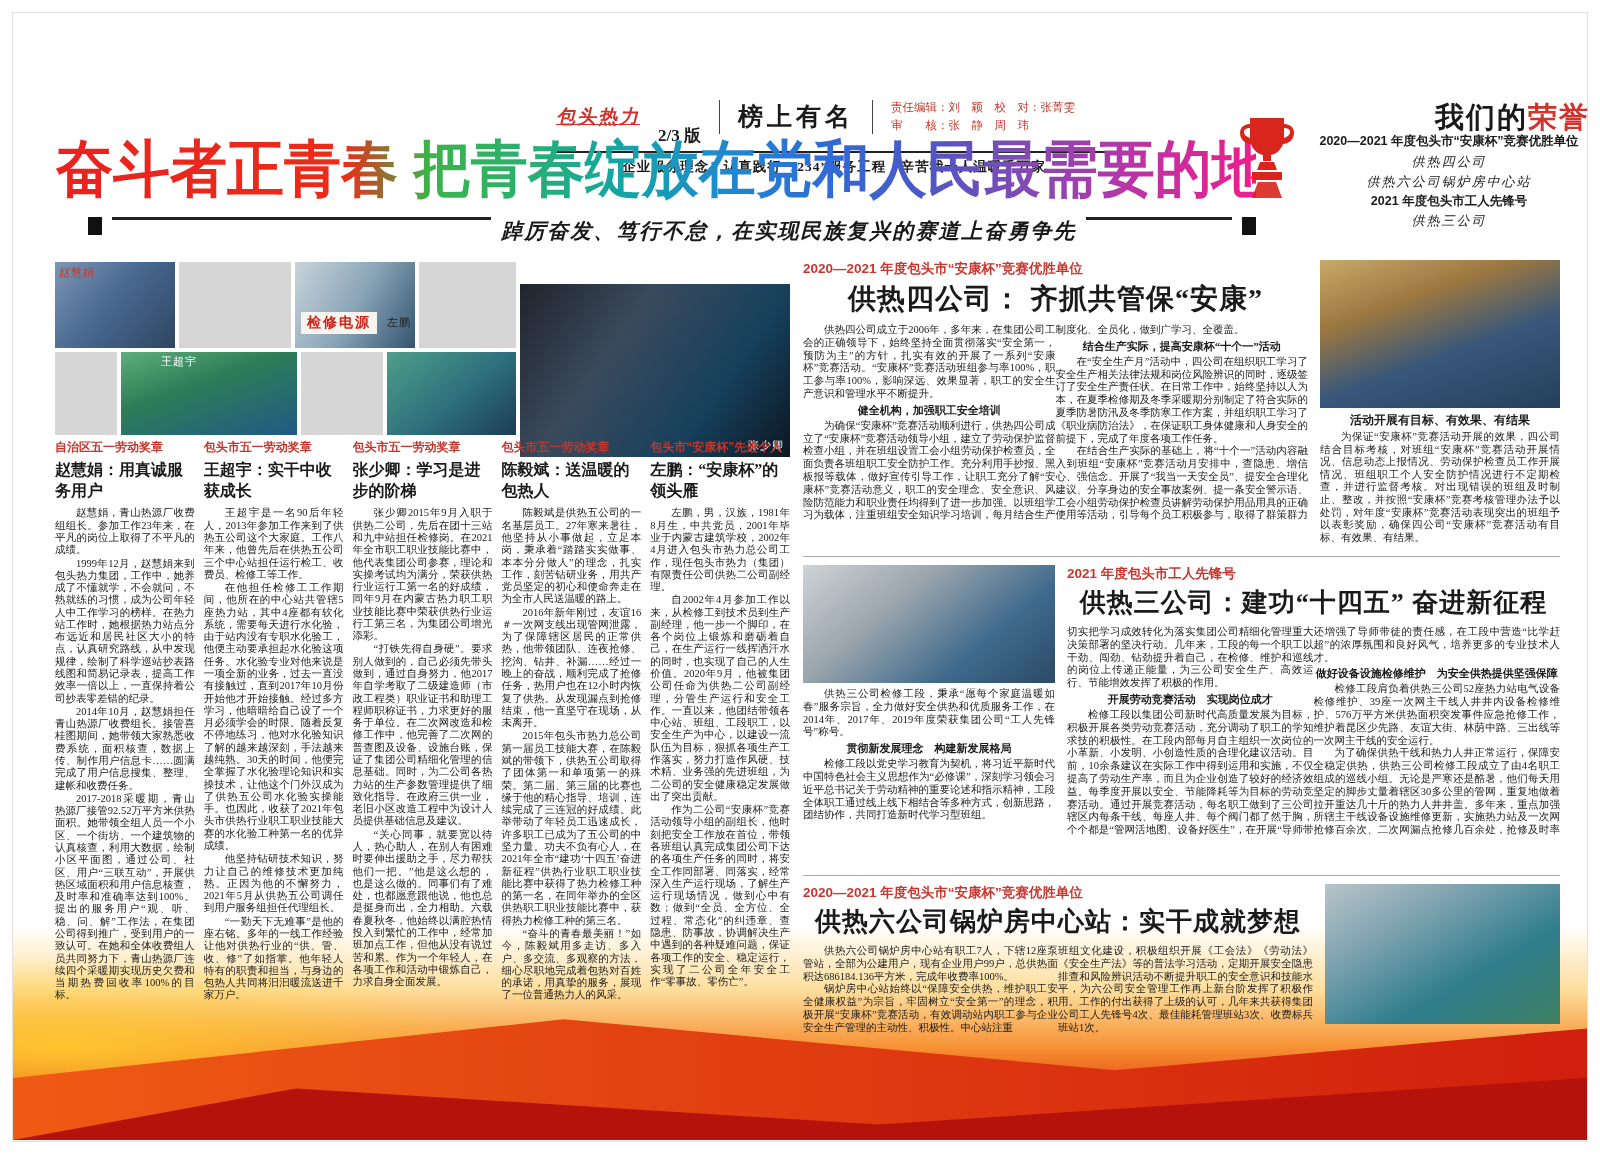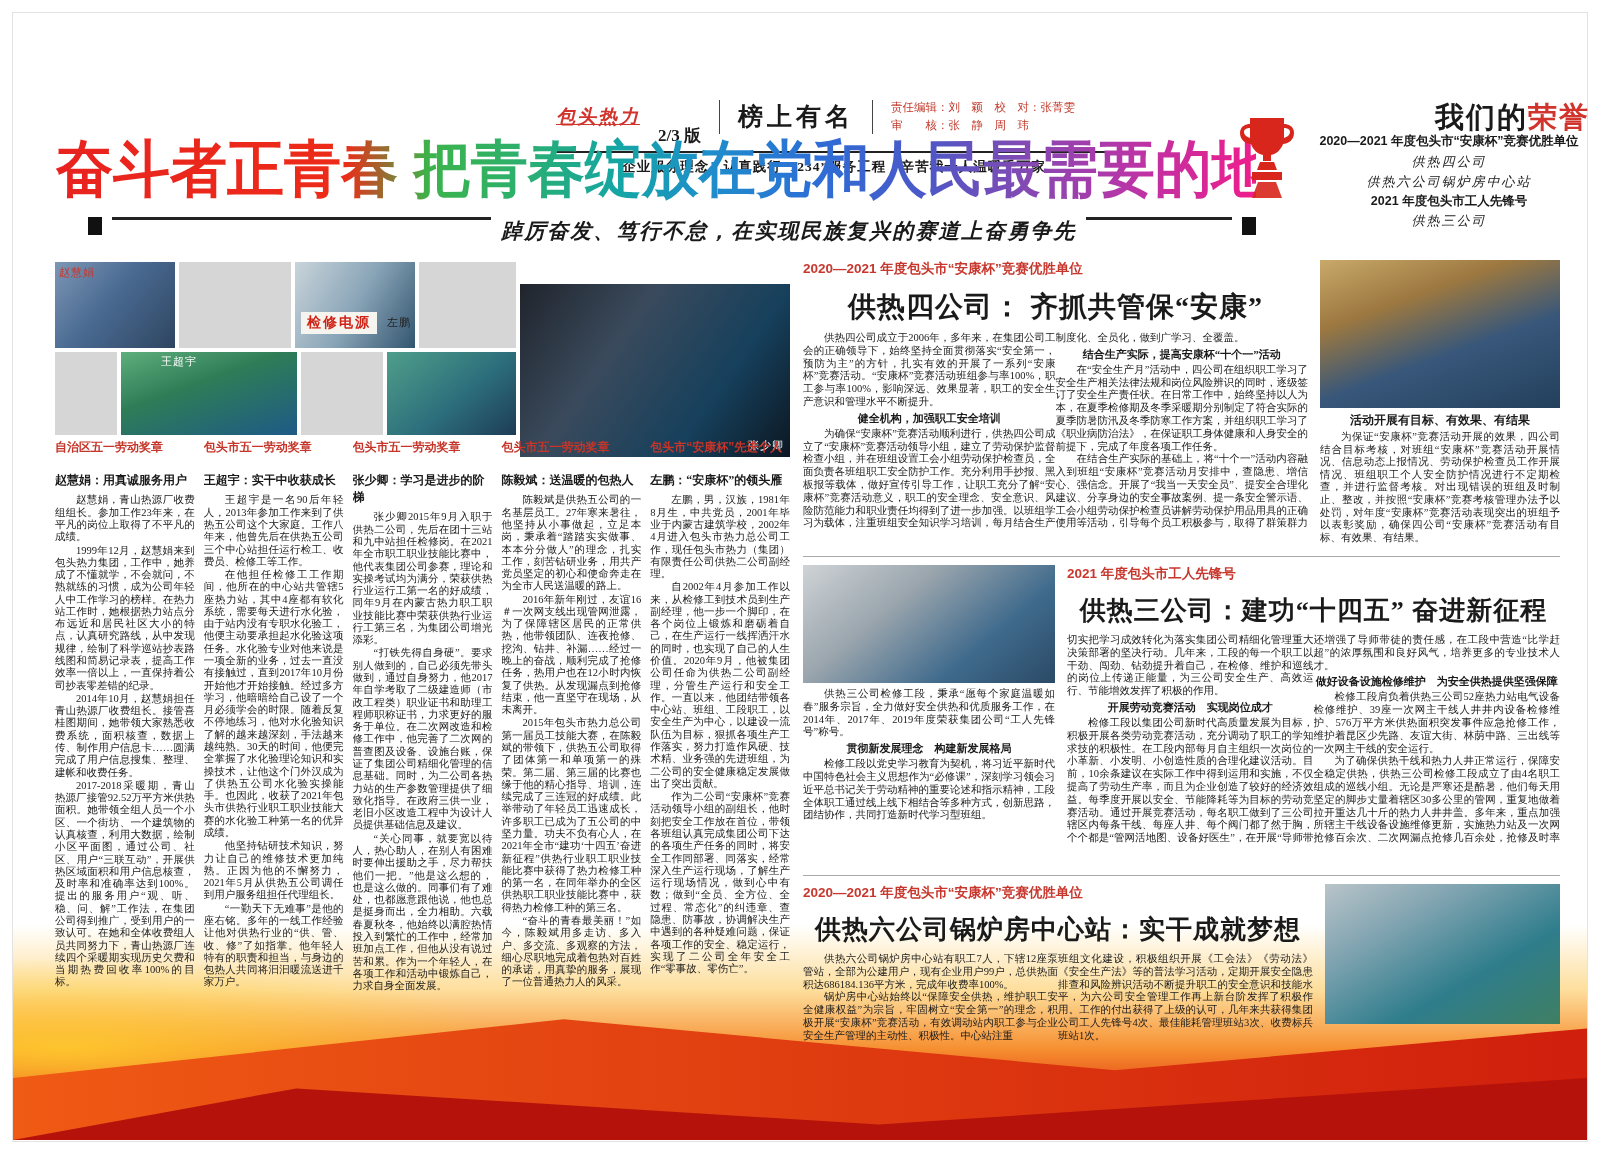--- a/index.html
+++ b/index.html
@@ -51,27 +51,27 @@
   .ph4{background:linear-gradient(140deg,#4f9e8a 0%,#2d6f7c 55%,#1d3c55 100%);}
   .ph5{background:linear-gradient(125deg,#20242c 0%,#3a4a5c 35%,#16405c 70%,#0c1722 100%);margin-top:22px;}
   .ph-label{position:absolute;font-size:11px;letter-spacing:1px;}
   .sign{position:absolute;left:6px;bottom:14px;background:#f6f4ee;color:#cf2318;font-weight:bold;
         font-size:14px;padding:2px 6px;letter-spacing:2px;}
 
   
   .profiles{position:absolute;left:55px;top:440px;width:735px;height:572px;display:flex;gap:9px;z-index:2;}
   .profile{flex:1;overflow:hidden;}
   .award{color:#c53529;font-weight:bold;font-size:12px;line-height:1.2;font-family:"Liberation Sans",sans-serif;}
-  .pname{font-weight:bold;font-size:12px;margin:18px 0 5px;}
+  .pname{font-weight:bold;font-size:16px;margin:6px 0 5px;}
   .profile p{font-size:10.5px;line-height:1.17;text-align:justify;text-indent:2em;margin:0 0 1px;}
 
   
   .articles{position:absolute;left:803px;top:260px;width:757px;z-index:2;}
   .kicker{color:#c8372d;font-weight:bold;font-size:13.5px;font-family:"Liberation Sans",sans-serif;margin-bottom:2px;}
-  .a-title{font-weight:bold;text-align:center;letter-spacing:1px;margin:10px 0 6px;}
+  .a-title{font-weight:bold;text-align:center;letter-spacing:1px;margin:2px 0 6px;}
   .a-sub{font-weight:bold;font-size:11px;text-align:center;margin:2px 0;}
   .acol p{font-size:10.5px;line-height:1.22;text-align:justify;text-indent:2em;margin:0;}
   .acols{display:flex;gap:0;}
   .acol{flex:1;overflow:hidden;}
 
   .article1{height:288px;display:flex;}
   .a1-left{width:505px;}
   .a1-title{font-size:28px;}
   .a1-cols{height:198px;}
   .a1-photocol{width:240px;margin-left:12px;overflow:hidden;}

